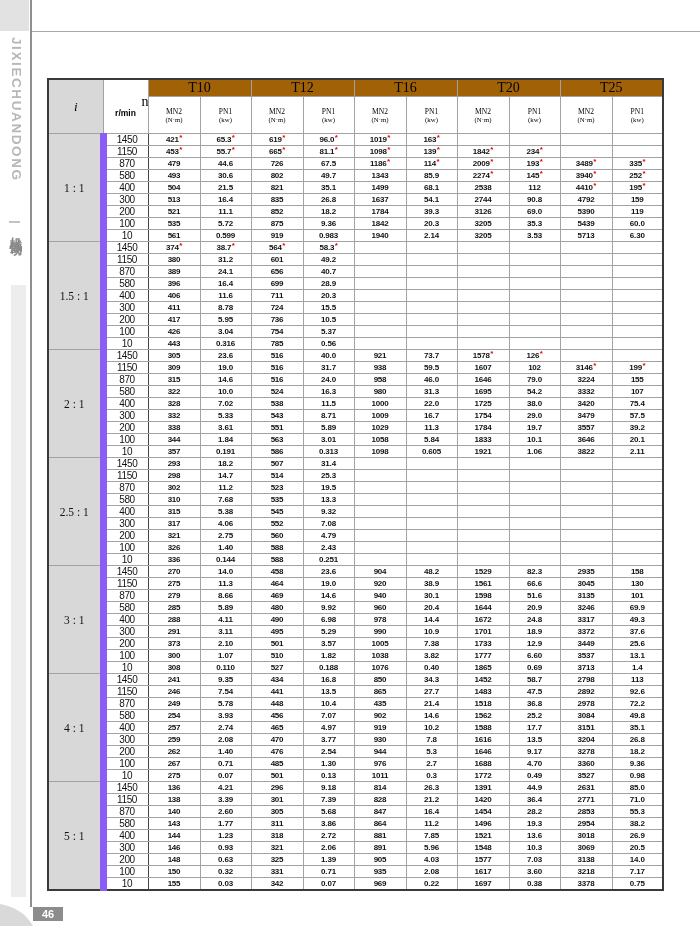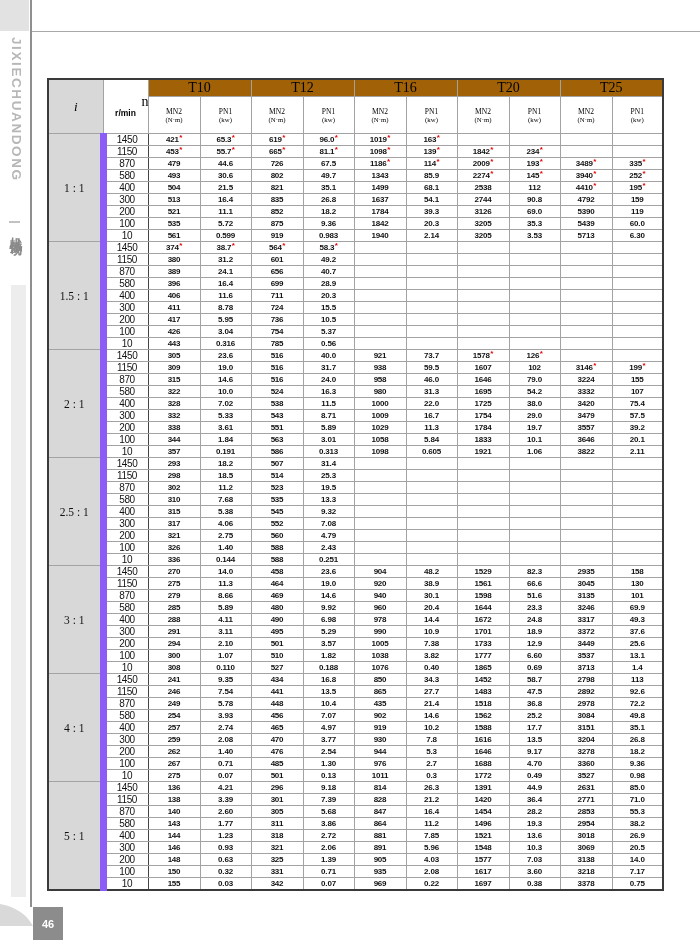--- a/index.html
+++ b/index.html
@@ -11,21 +11,21 @@
   .top-rule{position:absolute;left:30px;top:31px;width:670px;height:1px;background:#a8a8a8;}
   .side-rule{position:absolute;left:30px;top:0;width:2px;height:907px;background:#8f8f8f;}
   .brand{position:absolute;left:24px;top:37px;transform:rotate(90deg);transform-origin:0 0;
          font:700 13.5px "Liberation Sans",sans-serif;letter-spacing:1.6px;color:#b7b7b7;
          white-space:nowrap;}
   .brand-dash{position:absolute;left:9px;top:221px;width:11px;height:2px;background:#c2c2c2;}
   .cjk{position:absolute;left:7px;top:227px;writing-mode:vertical-rl;
        font:600 12.5px "Liberation Sans",sans-serif;color:#8a8a8a;letter-spacing:2px;}
   .strip{position:absolute;left:11px;top:285px;width:15px;height:612px;background:#ededed;}
   .tab-curve{position:absolute;left:0;top:898px;}
-  .page-tab{position:absolute;left:33px;top:907px;width:30px;height:33px;background:#8c8c8c;
+  .page-tab{position:absolute;left:33px;top:907px;width:30px;height:14px;background:#8c8c8c;
             color:#ffffff;font:700 11px "Liberation Sans",sans-serif;
             display:flex;align-items:center;justify-content:center;}
 
   
   .table-wrap{position:absolute;left:47px;top:78px;}
   table.tq{border-collapse:collapse;table-layout:fixed;width:615px;
            border:2px solid #3a3a3a;}
   table.tq th,table.tq td{padding:0;margin:0;text-align:center;vertical-align:middle;
            border:1px solid #a3a3a3;overflow:hidden;white-space:nowrap;}
   
@@ -508,21 +508,21 @@
             <td class="val vmaj"></td>
             <td class="val"></td>
             <td class="val vmaj"></td>
             <td class="val"></td>
             <td class="val vmaj"></td>
             <td class="val"></td>
           </tr>
           <tr>
             <td class="speed">1150</td>
             <td class="val vmaj">298</td>
-            <td class="val">18.5</td>
+            <td class="val">14.7</td>
             <td class="val vmaj">514</td>
             <td class="val">25.3</td>
             <td class="val vmaj"></td>
             <td class="val"></td>
             <td class="val vmaj"></td>
             <td class="val"></td>
             <td class="val vmaj"></td>
             <td class="val"></td>
           </tr>
           <tr>
@@ -658,21 +658,21 @@
           </tr>
           <tr>
             <td class="speed">580</td>
             <td class="val vmaj">285</td>
             <td class="val">5.89</td>
             <td class="val vmaj">480</td>
             <td class="val">9.92</td>
             <td class="val vmaj">960</td>
             <td class="val">20.4</td>
             <td class="val vmaj">1644</td>
-            <td class="val">23.3</td>
+            <td class="val">20.9</td>
             <td class="val vmaj">3246</td>
             <td class="val">69.9</td>
           </tr>
           <tr>
             <td class="speed">400</td>
             <td class="val vmaj">288</td>
             <td class="val">4.11</td>
             <td class="val vmaj">490</td>
             <td class="val">6.98</td>
             <td class="val vmaj">978</td>
@@ -690,21 +690,21 @@
             <td class="val">5.29</td>
             <td class="val vmaj">990</td>
             <td class="val">10.9</td>
             <td class="val vmaj">1701</td>
             <td class="val">18.9</td>
             <td class="val vmaj">3372</td>
             <td class="val">37.6</td>
           </tr>
           <tr>
             <td class="speed">200</td>
-            <td class="val vmaj">294</td>
+            <td class="val vmaj">373</td>
             <td class="val">2.10</td>
             <td class="val vmaj">501</td>
             <td class="val">3.57</td>
             <td class="val vmaj">1005</td>
             <td class="val">7.38</td>
             <td class="val vmaj">1733</td>
             <td class="val">12.9</td>
             <td class="val vmaj">3449</td>
             <td class="val">25.6</td>
           </tr>

